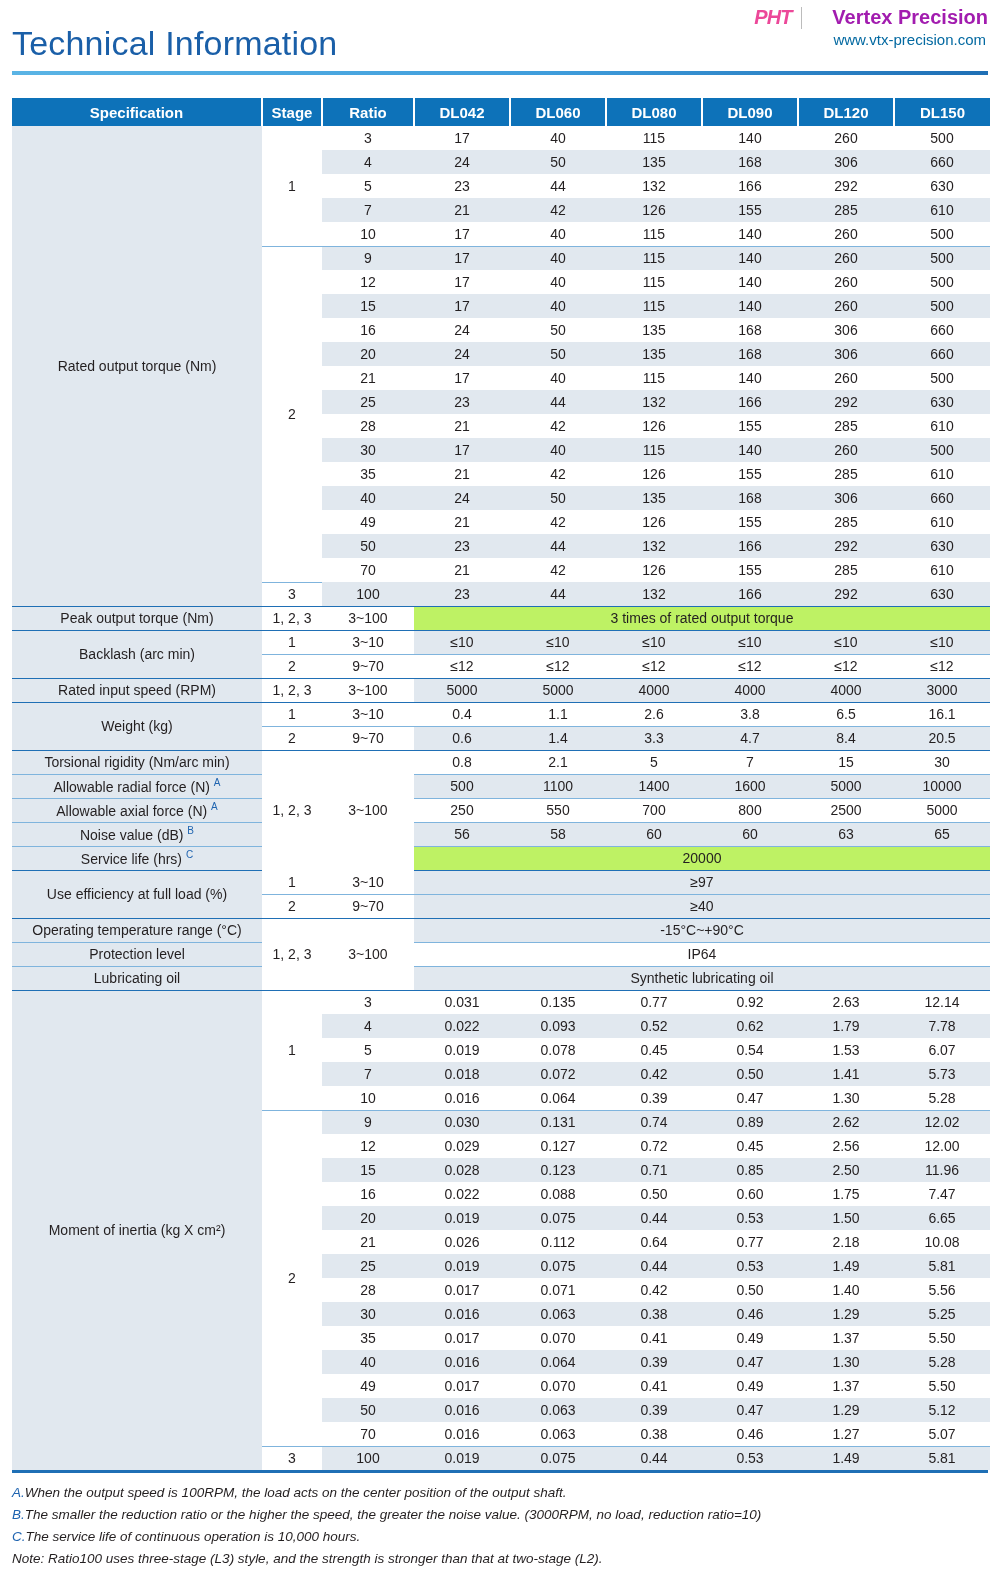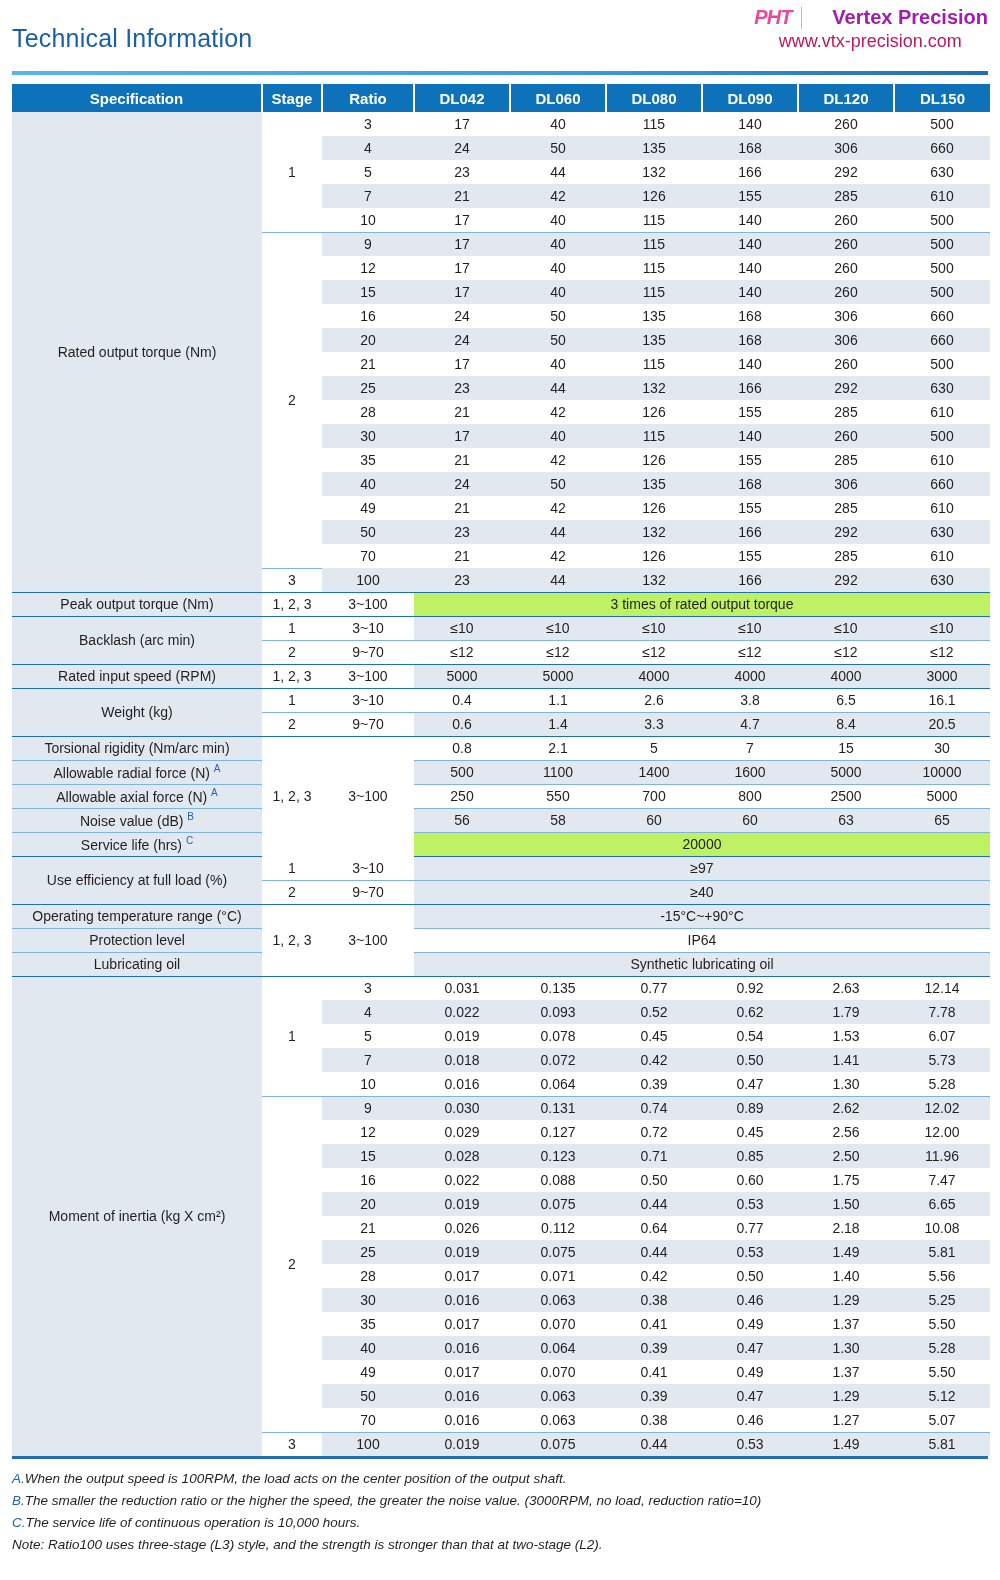--- a/index.html
+++ b/index.html
@@ -10,39 +10,39 @@
     font-family:"Liberation Sans", sans-serif;
     color:#231f20;
     overflow:hidden;
   }
   .page { position:relative; width:1000px; height:1580px; padding:0 12px; }
 
   
   .hdr { position:relative; height:68px; }
   .hdr-title {
     position:absolute; left:0; top:24px;
-    font-size:25px; color:#1a5fa8; letter-spacing:0.2px;
+    font-size:34px; color:#1a5fa8; letter-spacing:0.2px;
   }
   .brand { position:absolute; right:0; top:6px; text-align:right; }
   .brand-row { display:flex; align-items:center; justify-content:flex-end; gap:10px; }
   .pht {
     font-size:20px; font-weight:bold; font-style:italic;
     color:#ec4899; letter-spacing:-1px;
   }
   .brand-div { width:1px; height:22px; background:#bcbcbc; }
   .vtx { font-size:20px; font-weight:bold; color:#a21caf;margin-left:20px; }
-  .url { font-size:18px; color:#be185d; margin-top:2px; margin-right:2px;text-align:center; }
+  .url { font-size:15px; color:#0369a1; margin-top:2px; margin-right:2px; }
   .rule {
     height:4px; width:100%;
     background:linear-gradient(to right,#5ab4e5 0%, #3f9ddc 55%, #1f6fb5 100%);
     margin-top:3px;
   }
 
   
-  table.spec { border-collapse:collapse; width:976px; margin-top:9px; table-layout:fixed; }
+  table.spec { border-collapse:collapse; width:976px; margin-top:23px; table-layout:fixed; }
   table.spec td, table.spec th { padding:0; }
 
   col.c-spec  { width:250px; }
   col.c-stage { width:60px;  }
   col.c-ratio { width:92px;  }
   col.c-model { width:96px;  }
 
   thead th {
     background:#0d72b9; color:#ffffff;
     font-size:15px; font-weight:bold;

